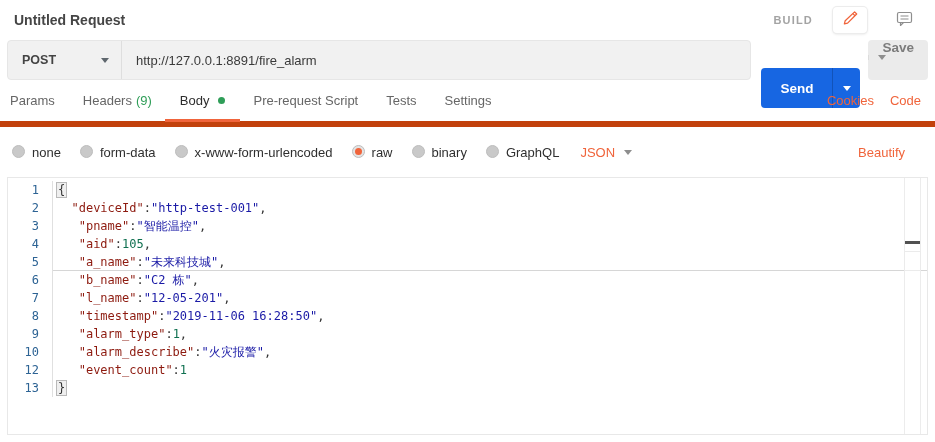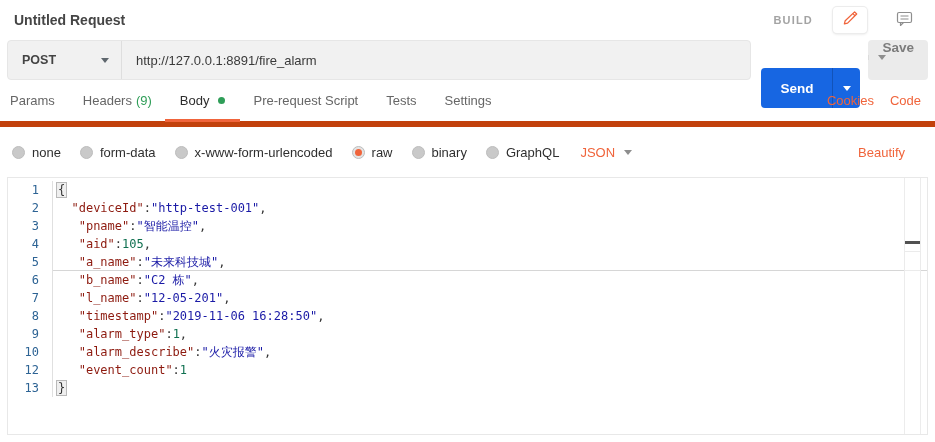--- a/index.html
+++ b/index.html
@@ -42,21 +42,21 @@
   .tab{position:relative;margin:0 14px;padding-bottom:13px;font-size:13px;color:#666;display:flex;align-items:center;cursor:pointer;white-space:nowrap;}
   .tab:first-child{margin-left:0;}
   .tab.active{color:#2d2d2d;}
   .tab.active::after{content:"";position:absolute;left:-15px;right:-15px;bottom:-1px;height:3px;background:var(--accent);}
   .tab .count{color:var(--green);margin-left:4px;}
   .tab .dot{width:7px;height:7px;border-radius:50%;background:var(--green);margin-left:9px;}
   .tabs-right{margin-left:auto;display:flex;gap:16px;padding-bottom:13px;font-size:13px;color:var(--accent);white-space:nowrap;align-items:center;}
   .tabs-right span{cursor:pointer;}
   
   .body-bar{display:flex;align-items:center;height:50px;padding:0 12px;}
-  .radio-item{display:flex;align-items:center;margin-right:19px;font-size:13px;color:#2f2f2f;cursor:pointer;white-space:nowrap;}
+  .radio-item{display:flex;align-items:flex-start;margin-right:19px;font-size:13px;color:#2f2f2f;cursor:pointer;white-space:nowrap;}
   .radio-circle{width:13px;height:13px;border-radius:50%;background:#c9c9c9;border:1px solid #bdbdbd;margin-right:7px;flex:none;display:flex;align-items:center;justify-content:center;}
   .radio-item.selected .radio-circle{background:#e4e4e4;}
   .radio-item.selected .radio-circle::after{content:"";width:7px;height:7px;border-radius:50%;background:var(--accent);}
   .type-select{display:flex;align-items:center;gap:9px;color:var(--accent);font-size:13px;margin-left:2px;cursor:pointer;}
   .beautify{margin-left:auto;color:var(--accent);font-size:13px;padding-right:18px;cursor:pointer;}
   
   .editor{position:relative;margin:0 7px;height:258px;border:1px solid #e8e8e8;background:#fff;
     font-family:"DejaVu Sans Mono","Liberation Mono",monospace;font-size:12px;overflow:hidden;}
   .lines{padding-top:3px;}
   .line{display:flex;height:18px;line-height:18px;}

